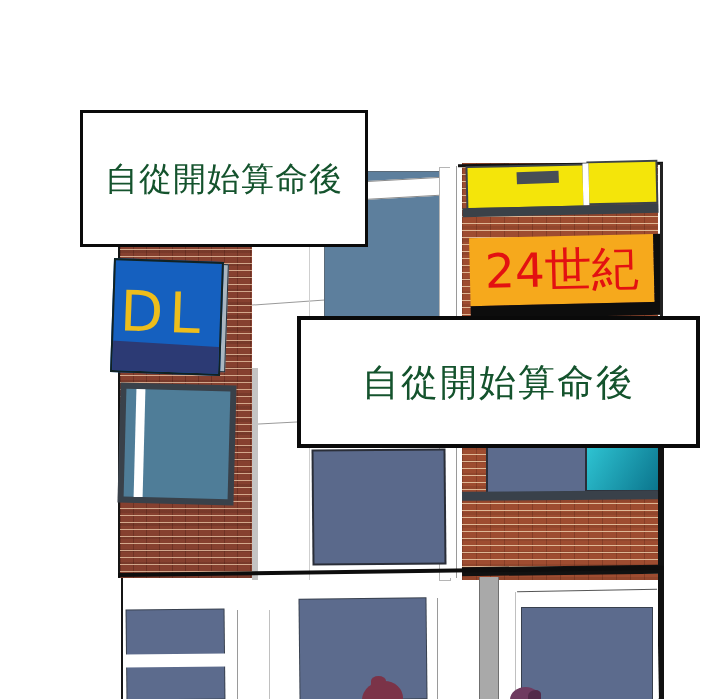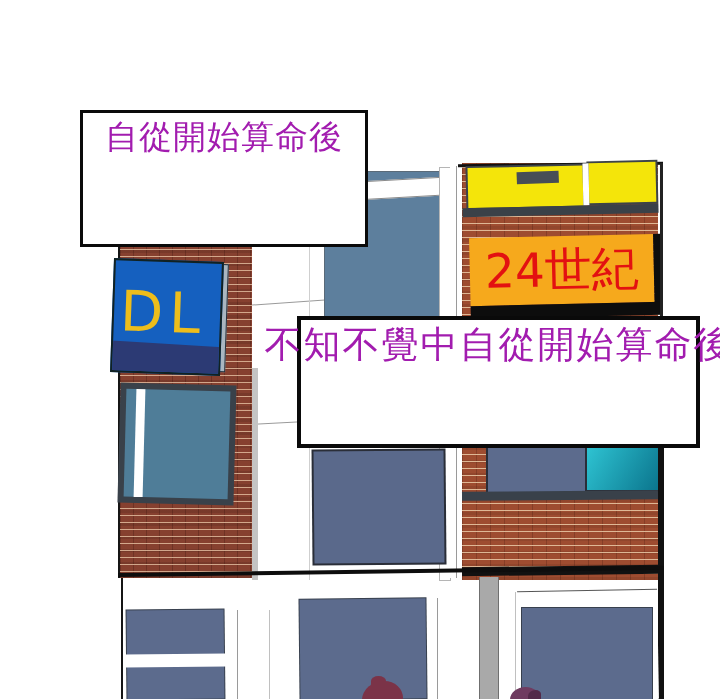--- a/index.html
+++ b/index.html
@@ -11,22 +11,22 @@
     background-image:
       repeating-linear-gradient(0deg, transparent 0, transparent 6px, rgba(225,186,156,.85) 6px, rgba(225,186,156,.85) 7px),
       repeating-linear-gradient(90deg, rgba(50,15,10,.28) 0 1px, transparent 1px 13px),
       repeating-linear-gradient(0deg, rgba(0,0,0,.10) 0 3px, transparent 3px 13px);}
   .brickR{background-color:#9e4c30;
     background-image:
       repeating-linear-gradient(0deg, transparent 0, transparent 6px, rgba(230,195,160,.9) 6px, rgba(230,195,160,.9) 7px),
       repeating-linear-gradient(90deg, rgba(60,20,12,.25) 0 1px, transparent 1px 14px),
       repeating-linear-gradient(0deg, rgba(0,0,0,.08) 0 3px, transparent 3px 13px);}
   .white-wall{background:#ffffff;}
-  .caption{background:#ffffff;border:3px solid #0a0a0a;display:flex;flex-direction:row;
-           justify-content:center;text-align:center;color:#a21caf;z-index:40;}
+  .caption{background:#ffffff;border:3px solid #0a0a0a;display:flex;flex-direction:column;
+           justify-content:center;text-align:center;color:#14532d;z-index:40;}
   .caption .cap-line{white-space:nowrap;}
   #caption-1{left:80px;top:110px;width:282px;height:131px;font-size:33px;line-height:47px;letter-spacing:1px;}
   #caption-2{left:297px;top:316px;width:395px;height:124px;border-width:4px;font-size:37px;line-height:49px;letter-spacing:2px;}
   .glass-steel{background:#5d7f9d;}
   .glass-slate{background:#5c6b8d;}
   .seam{background:#9a9a9a;height:1px;}
   .vline{width:1px;background:#9a9a9a;}
 </style>
 </head>
 <body>
@@ -111,17 +111,16 @@
   <div class="abs" style="left:362px;top:681px;width:41px;height:19px;background:#7b3348;border-radius:55% 45% 0 0 / 100% 90% 0 0;z-index:50;"></div>
   <div class="abs" style="left:371px;top:676px;width:15px;height:10px;background:#7b3348;border-radius:50% 50% 0 0;z-index:50;"></div>
   <div class="abs" style="left:510px;top:687px;width:31px;height:13px;background:#6f3b60;border-radius:50% 50% 0 0 / 100% 100% 0 0;z-index:50;"></div>
   <div class="abs" style="left:528px;top:690px;width:13px;height:10px;background:#532a49;border-radius:60% 40% 0 0;z-index:51;"></div>
 
   <div id="caption-1" class="abs caption">
     <div class="cap-line">自從開始算命後</div>
   </div>
 
   <div id="caption-2" class="abs caption">
-    <div class="cap-line">不知不覺中</div>
     <div class="cap-line">自從開始算命後</div>
   </div>
 
 </div>
 
 </body></html>

